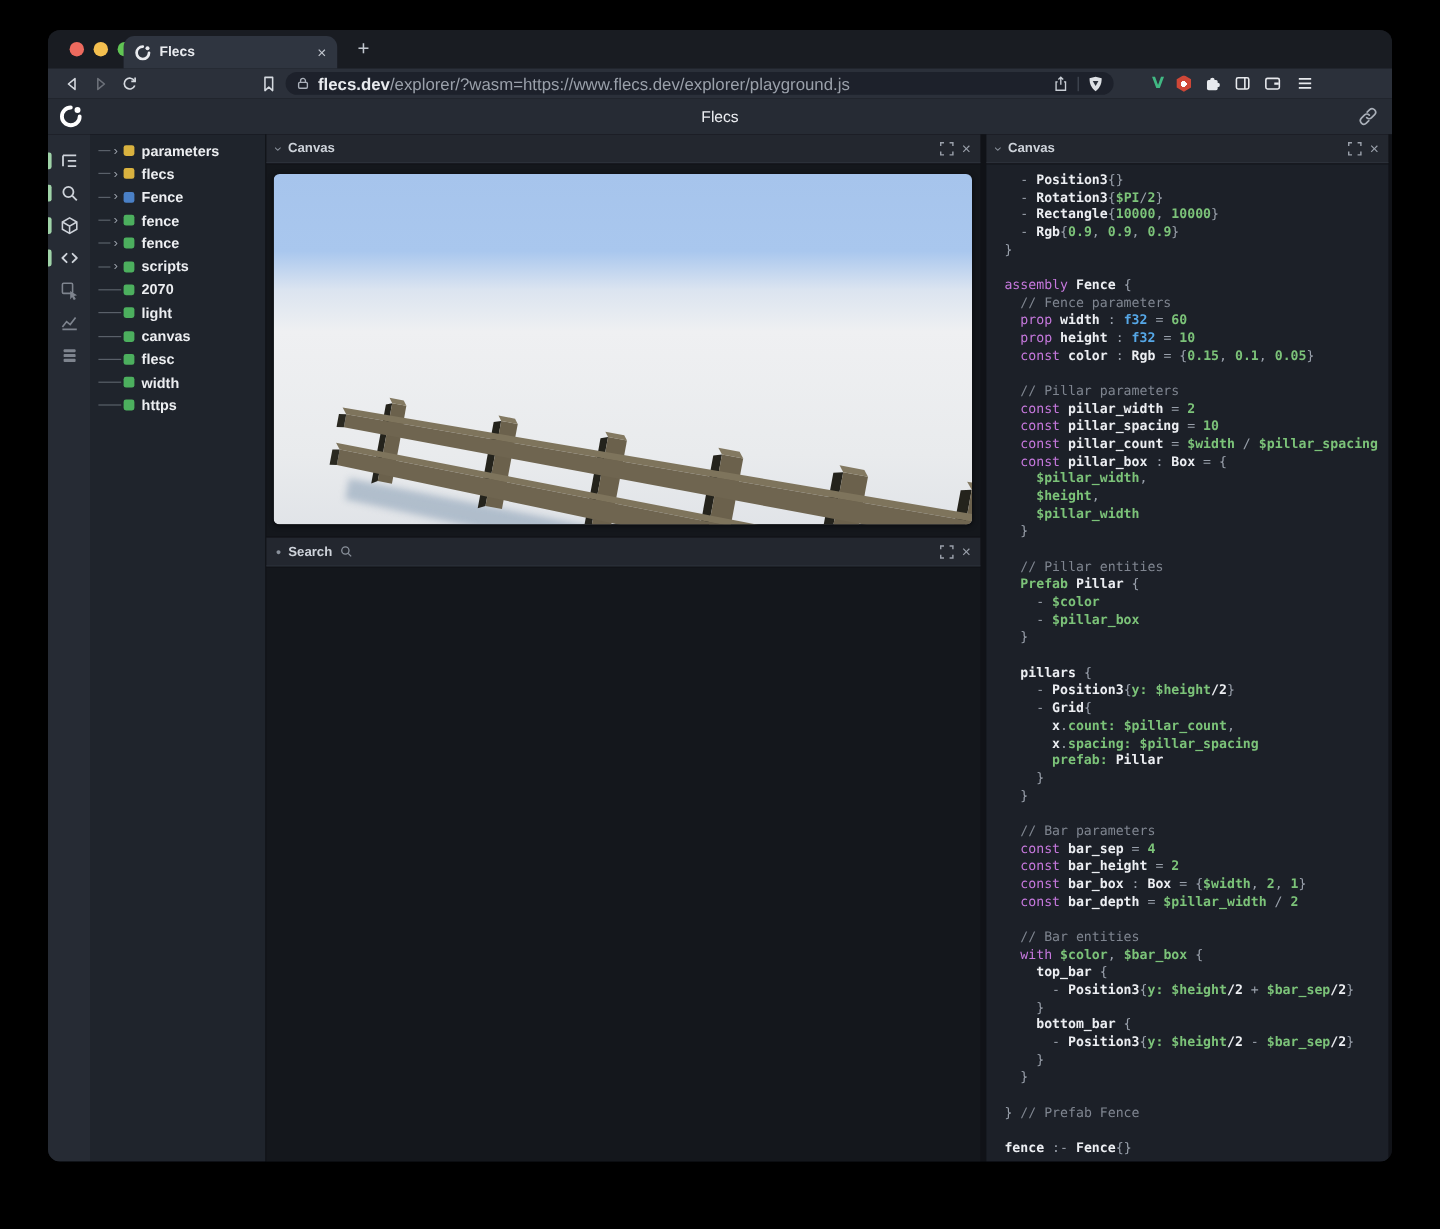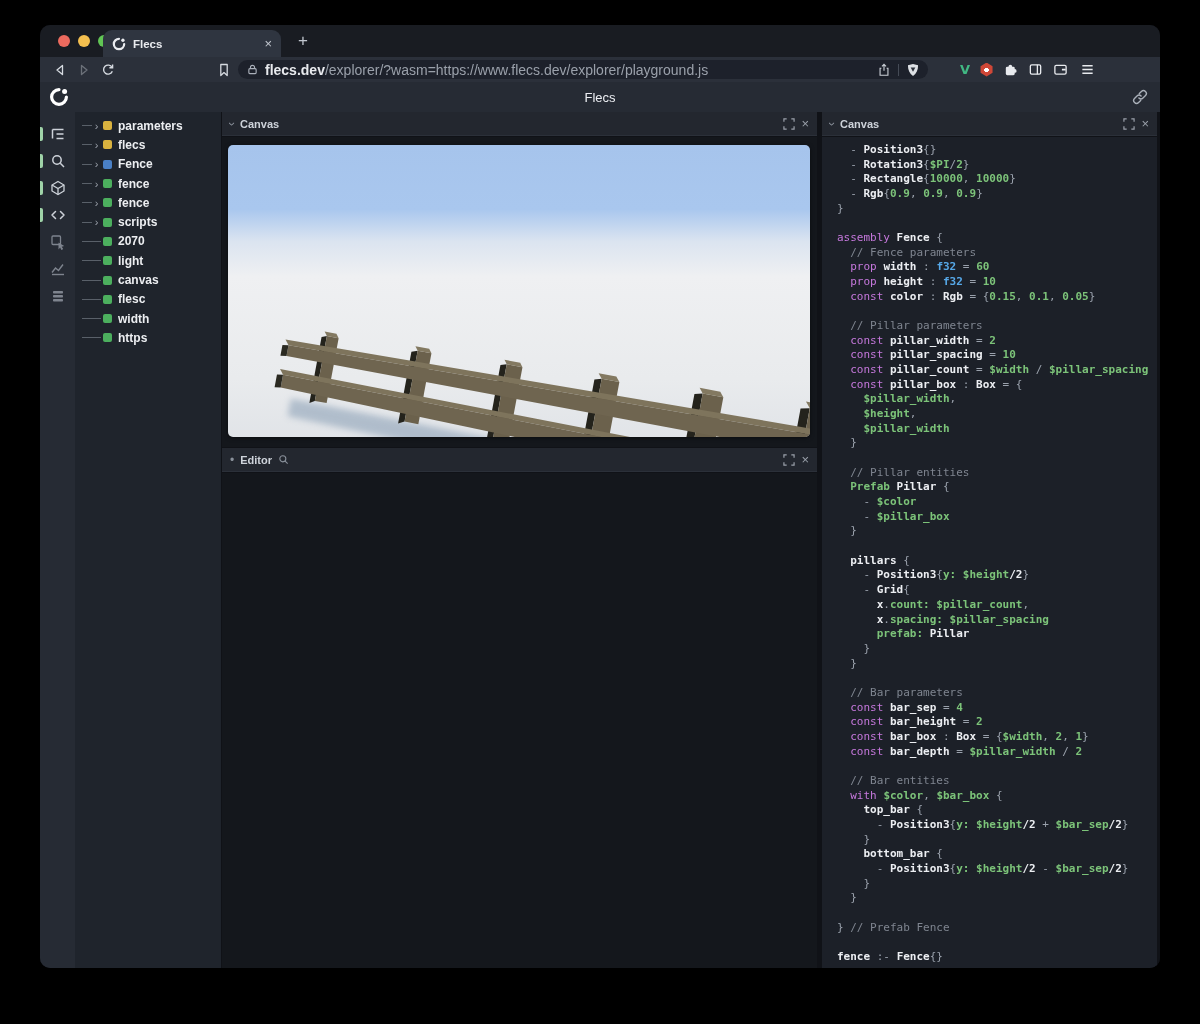--- a/index.html
+++ b/index.html
@@ -376,21 +376,21 @@
             <path d="M-36 25 L549 30 L558 36 L-32 30 Z" fill="#7e745c"></path>
             <path d="M-32 30 L558 36 L558 58 L-32 43 Z" fill="#6f6550"></path>
             <path d="M-38 31 L-32 30 L-32 43 L-38 44 Z" fill="#2a2921"></path>
           </g>
         </svg>
       </div>
     </div>
 
     <div class="panel-header search-header">
       <span class="ph-dot">•</span>
-      <span class="ph-title">Editor</span>
+      <span class="ph-title">Search</span>
       <svg class="ic" width="11" height="11" viewBox="0 0 16 16" style="color:#8a919b">
         <circle cx="7" cy="7" r="4.4" fill="none" stroke="currentColor" stroke-width="1.6"></circle>
           <path d="M10.4 10.4L14 14" stroke="currentColor" stroke-width="1.6"></path>
       </svg>
       <span class="ph-spacer"></span>
       <span class="ph-ico">
         <svg class="ic" width="12" height="12" viewBox="0 0 13 13">
             <path d="M1 4V1h3M9 1h3v3M12 9v3H9M4 12H1V9" fill="none" stroke="currentColor" stroke-width="1.3"></path>
           </svg>
       </span>

